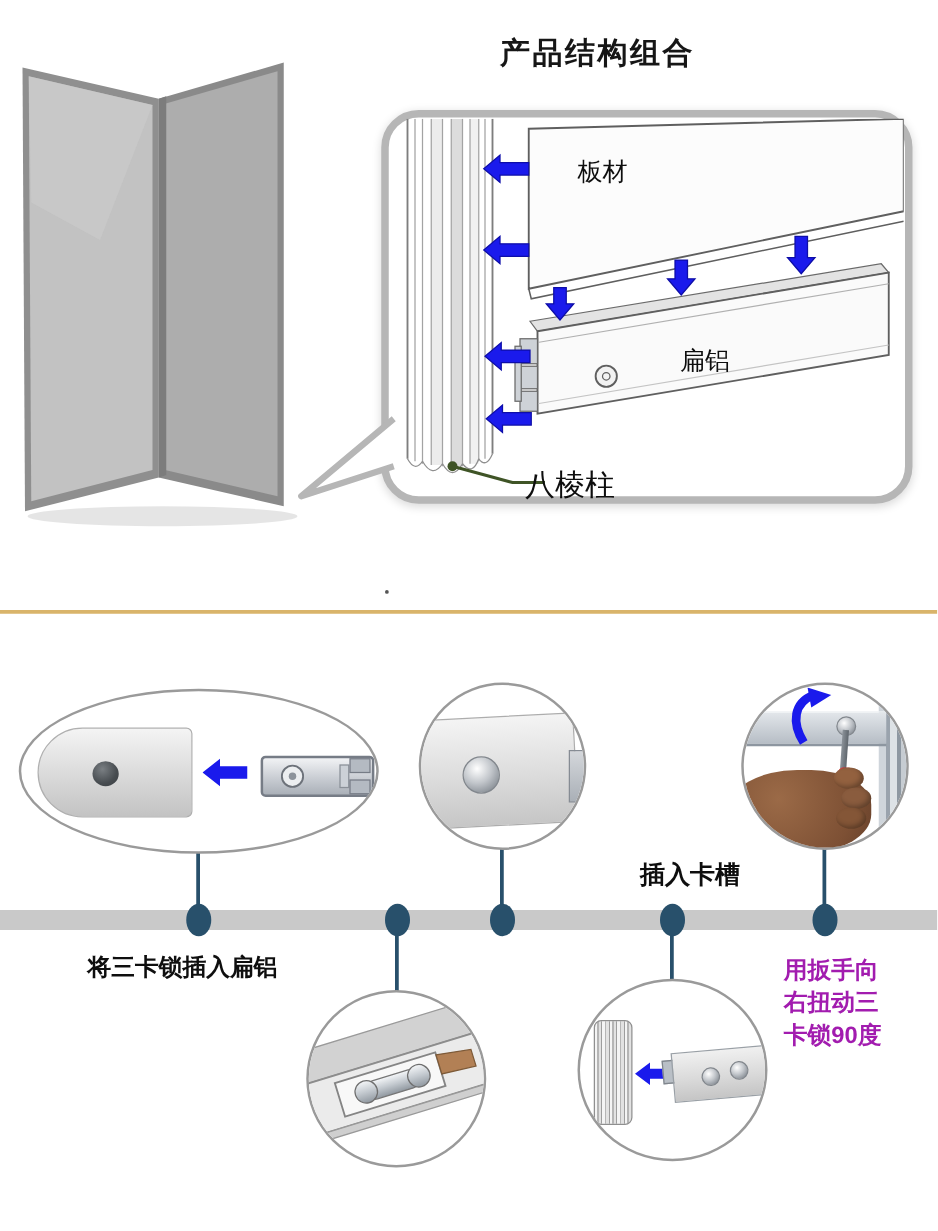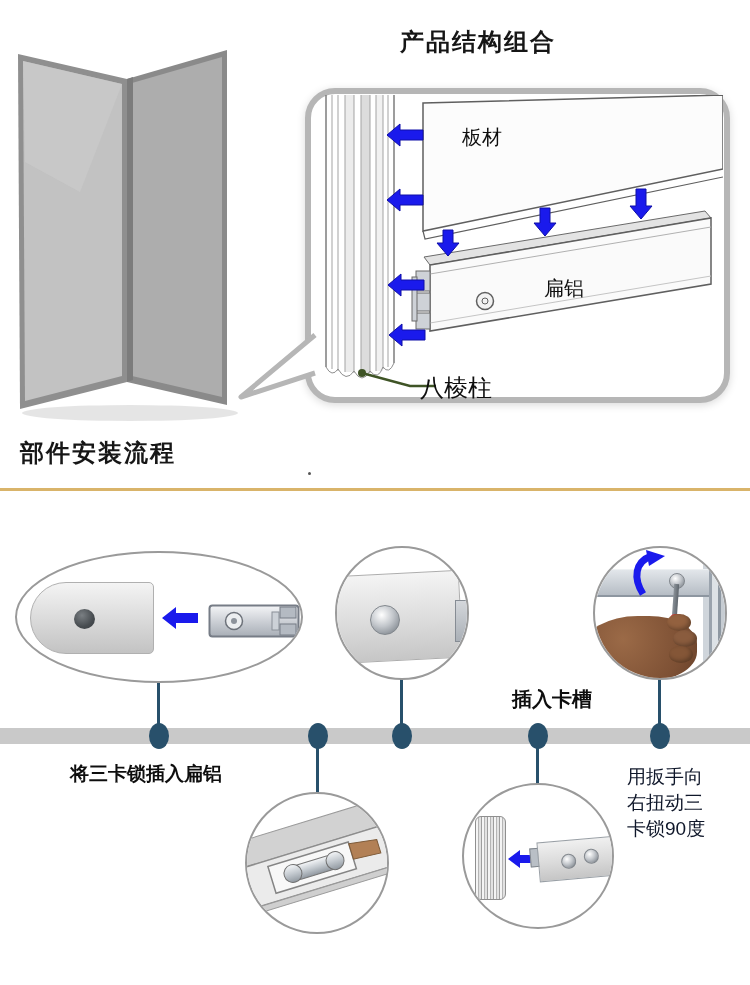--- a/index.html
+++ b/index.html
@@ -12,21 +12,21 @@
   }
   html,body{margin:0;padding:0;background:#fff;}
   .page{position:relative;width:750px;height:985px;background:#fff;overflow:hidden;
         font-family:"Liberation Sans","DejaVu Sans",sans-serif;color:#111;}
   .abs{position:absolute;}
   .h1{font-size:24px;font-weight:600;letter-spacing:2px;color:#161616;white-space:nowrap;}
   .diagram-label{font-size:20px;font-weight:500;color:#0e0e0e;white-space:nowrap;}
   .diagram-label.small{font-size:24px;}
   .flow-label{font-size:20px;font-weight:700;color:#0e0e0e;white-space:nowrap;}
   .flow-label.s19{font-size:19px;}
-  .rtext{font-size:19px;font-weight:400;color:#0f172a;line-height:26px;white-space:nowrap;}
+  .rtext{font-size:19px;font-weight:700;color:#a21caf;line-height:26px;white-space:nowrap;}
   .divider{height:3px;background:var(--divider-gold);}
   .timeline{height:16px;background:var(--timeline-gray);}
   .conn-line{width:3px;background:var(--connector-navy);}
   .conn-dot{width:20px;height:26px;border-radius:50%;background:var(--connector-navy);}
   .flow-ellipse,.flow-circle{border:2px solid var(--circle-border-gray);border-radius:50%;
         background:#fff;overflow:hidden;box-sizing:border-box;}
   .bubble{border:6px solid #b6b6b6;border-radius:30px;background:#fff;box-sizing:border-box;
         box-shadow:0 2px 8px rgba(0,0,0,.15);}
   .bar-capsule{background:linear-gradient(180deg,#f4f4f4,#dedede 45%,#c3c3c3);
         border:1px solid #b0b0b0;border-radius:36px 5px 5px 36px;box-sizing:border-box;}
@@ -104,21 +104,20 @@
       <polygon points="136,161 125,148 131,148 131,135 141,135 141,148 147,148"></polygon>
       <polygon points="233,141 222,128 228,128 228,113 238,113 238,128 244,128"></polygon>
       <polygon points="329,124 318,111 324,111 324,94 334,94 334,111 340,111"></polygon>
     </g>
   </svg>
 
   <div class="abs diagram-label" style="left:462px;top:124px;z-index:3;">板材</div>
   <div class="abs diagram-label" style="left:544px;top:275px;z-index:3;">扁铝</div>
   <div class="abs diagram-label small" style="left:420px;top:372px;z-index:6;">八棱柱</div>
 
-  <div class="abs h1" style="left:20px;top:437px;">部件安装流程</div>
   <div class="abs" style="left:308px;top:472px;width:3px;height:3px;border-radius:50%;background:#555;"></div>
   <div class="abs divider" style="left:0;top:488px;width:750px;"></div>
 
   <div class="abs conn-line" style="left:157px;top:682px;height:54px;"></div>
   <div class="abs conn-line" style="left:400px;top:679px;height:57px;"></div>
   <div class="abs conn-line" style="left:658px;top:679px;height:57px;"></div>
   <div class="abs conn-line" style="left:316px;top:746px;height:48px;"></div>
   <div class="abs conn-line" style="left:536px;top:746px;height:39px;"></div>
 
   <div class="abs timeline" style="left:0;top:728px;width:750px;"></div>

